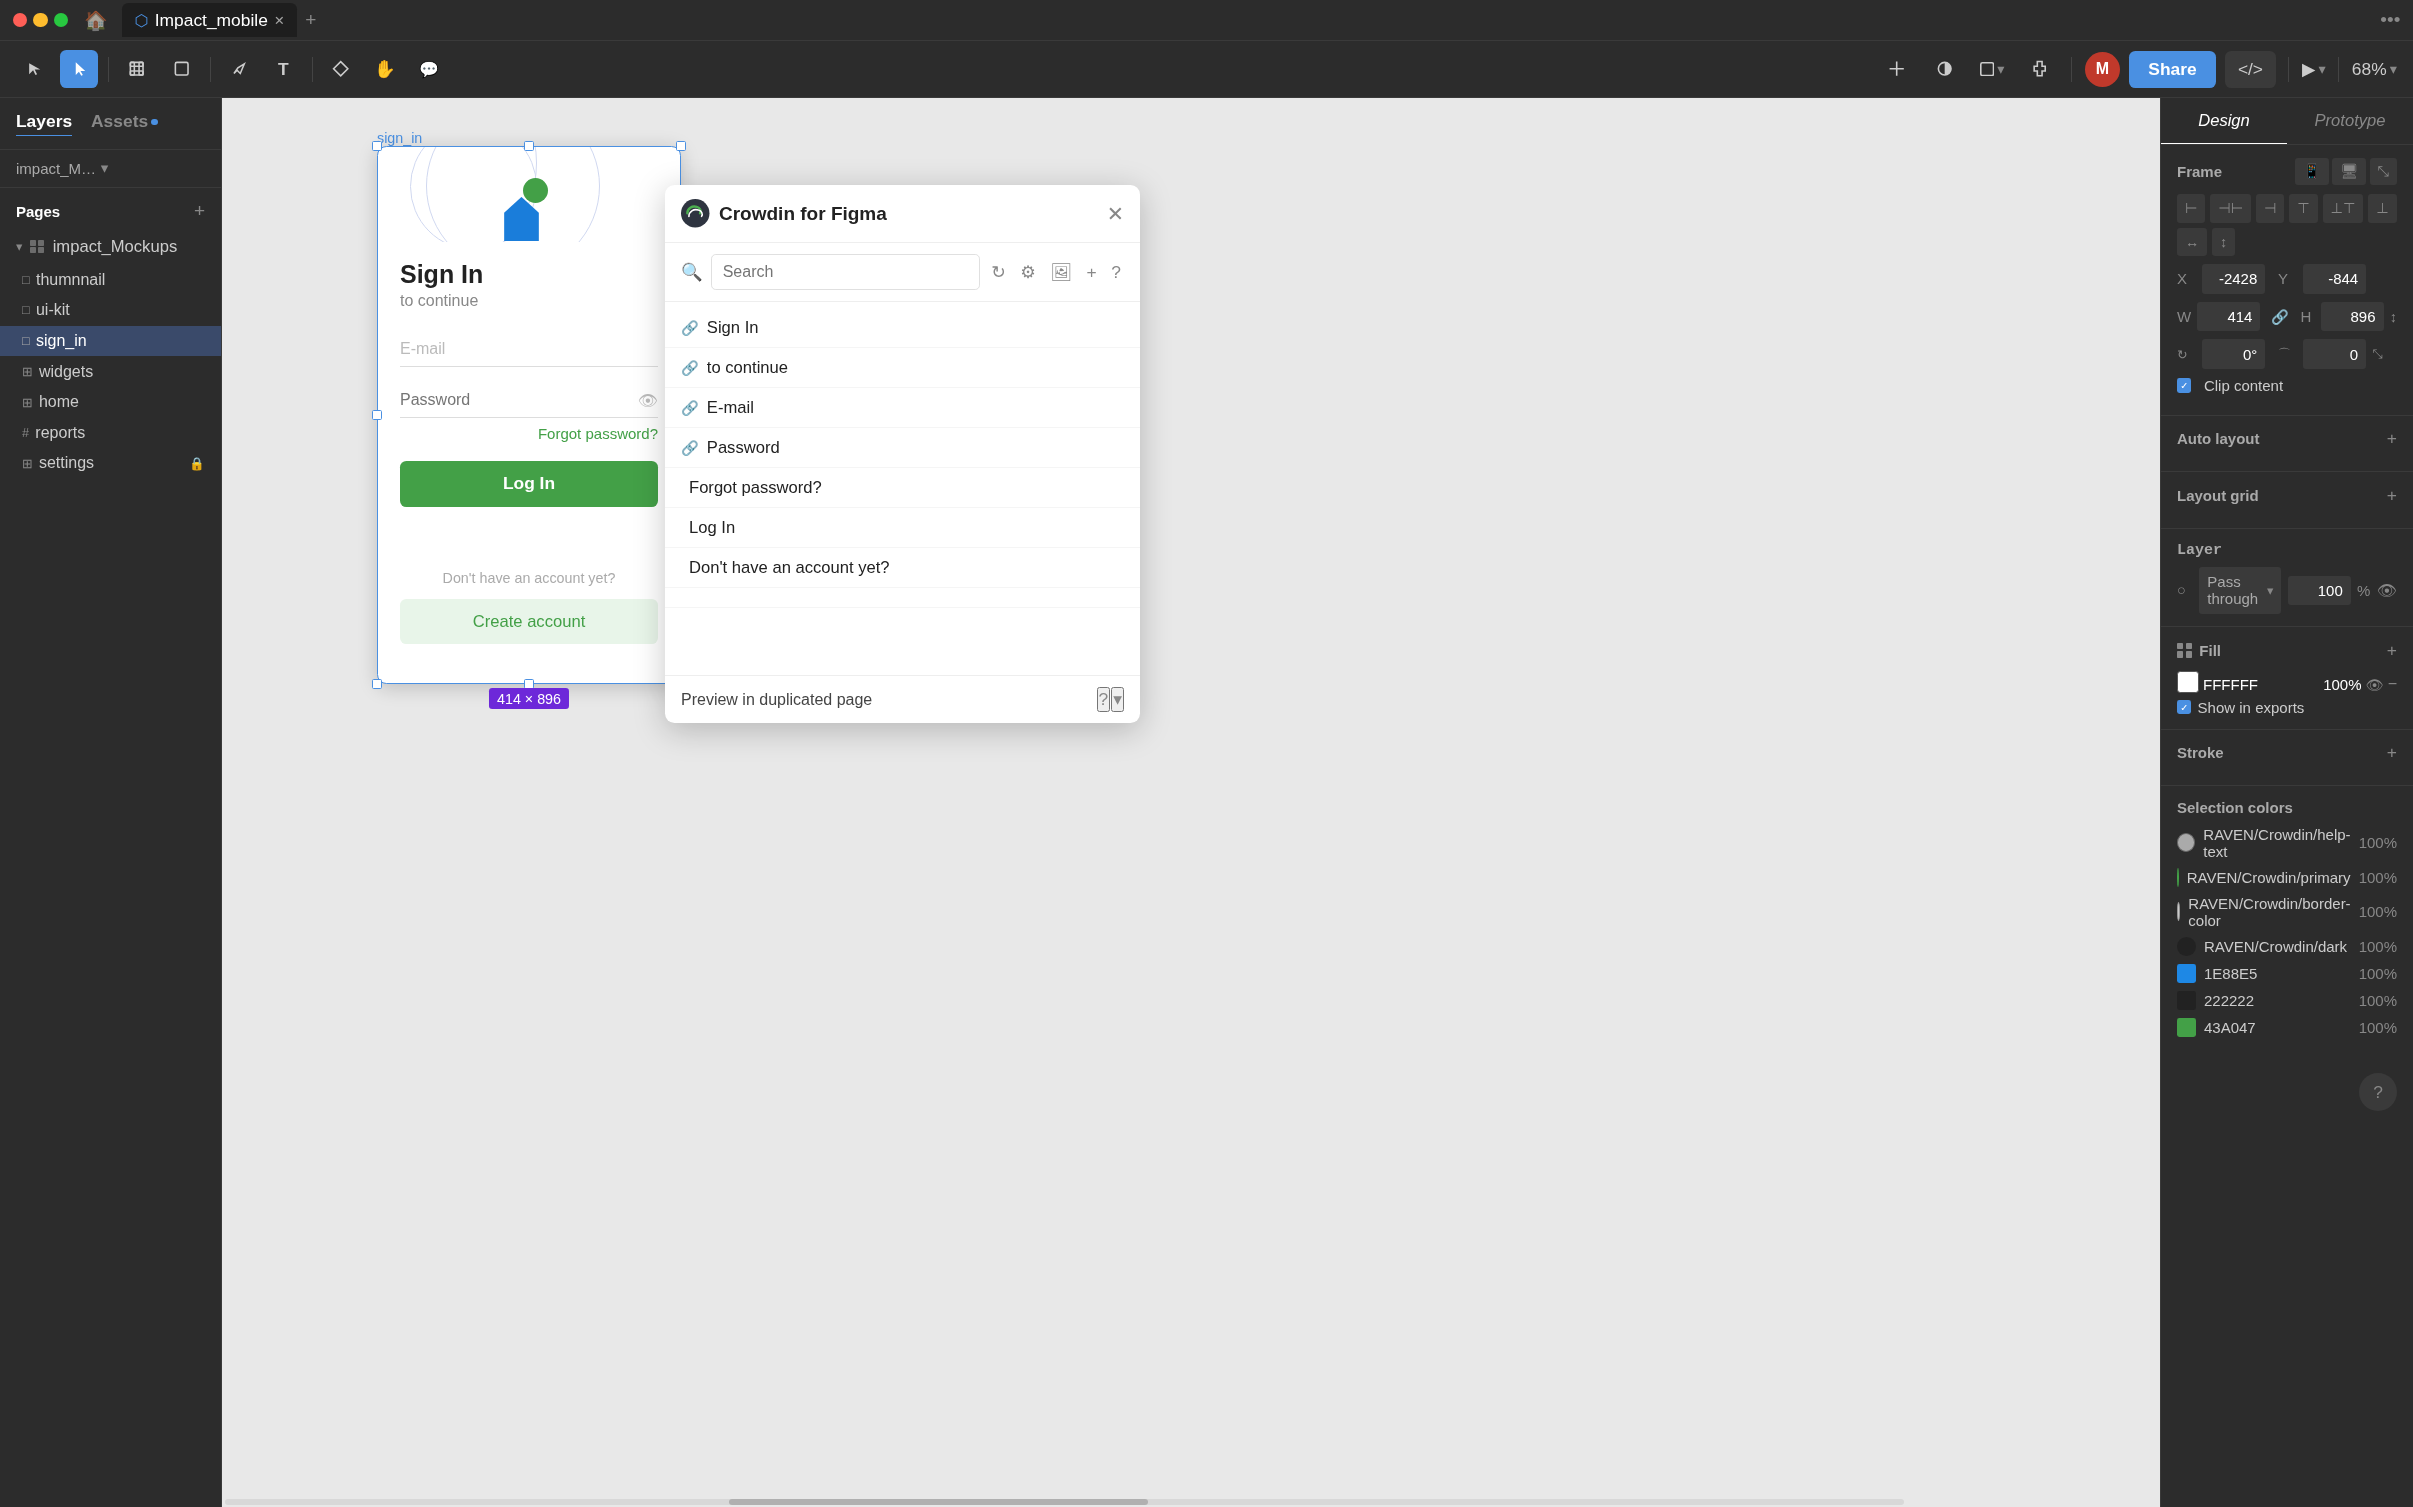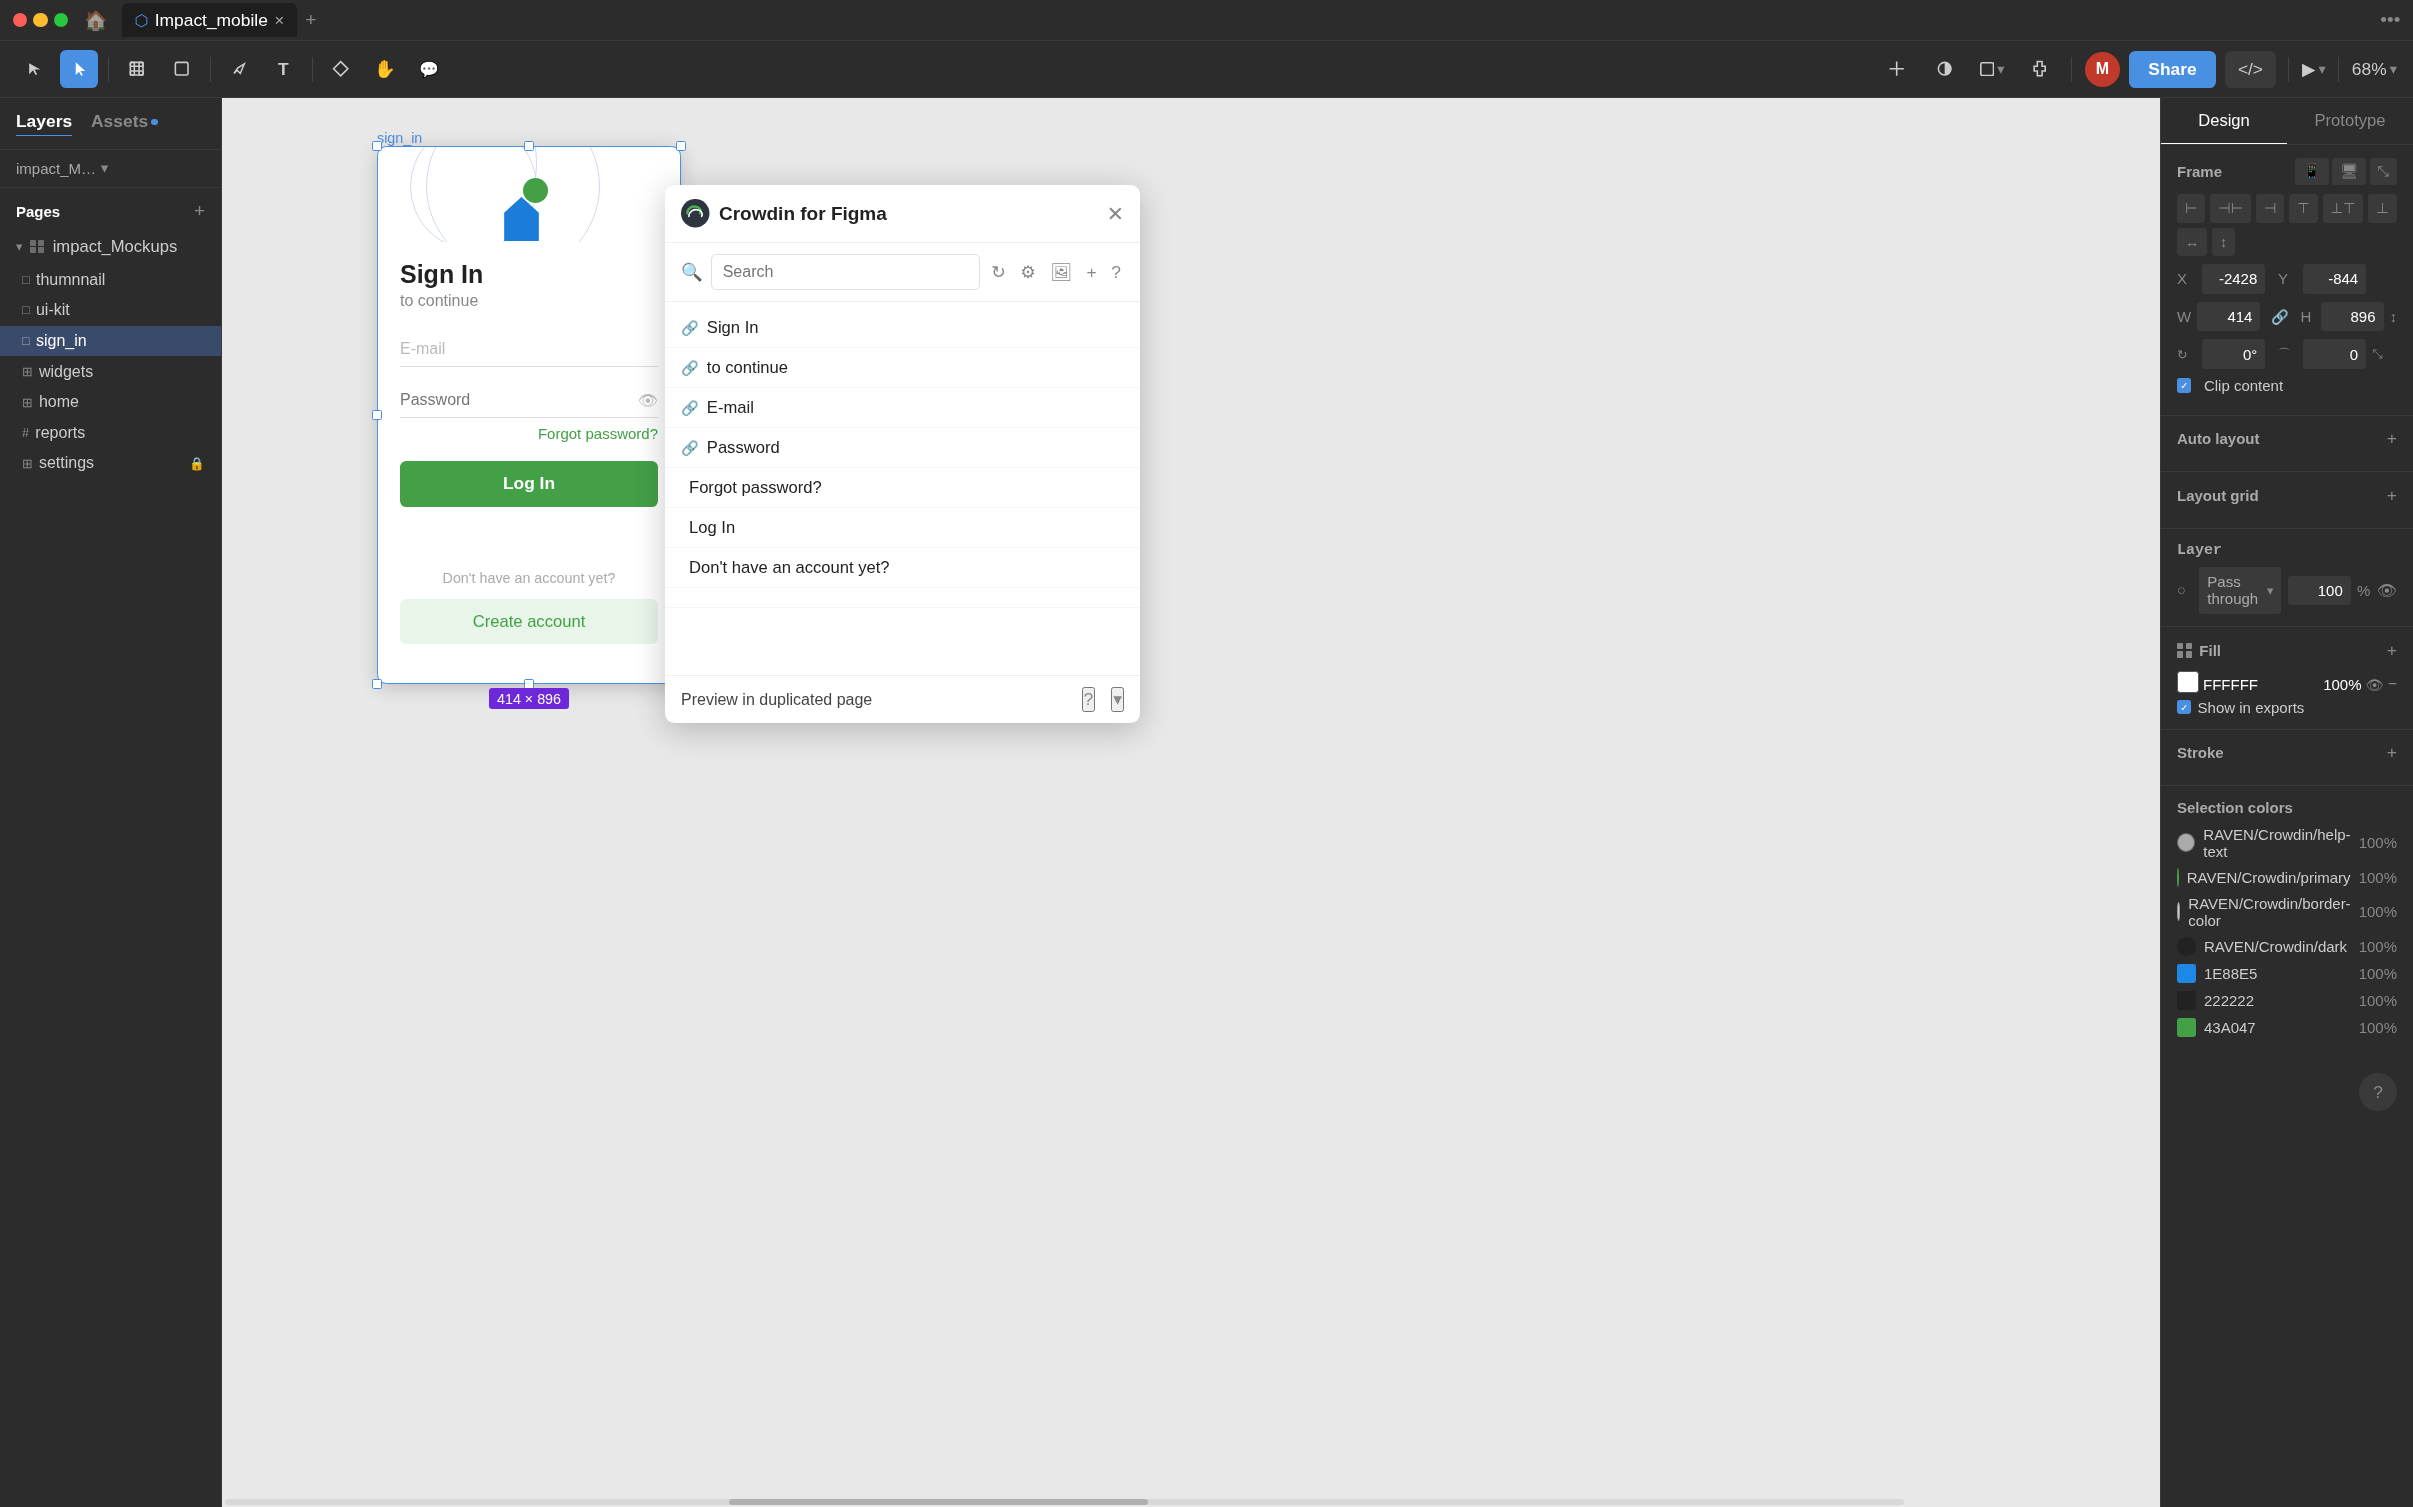--- a/index.html
+++ b/index.html
@@ -121,30 +121,30 @@
     .crowdin-tabs { display: flex; padding: 0 16px; border-bottom: 0.8px solid #eee; }
     .crowdin-tab { padding: 11px 16px; font-size: 16.6px; cursor: pointer; color: #888; border-bottom: 1.6px solid transparent; }
     .crowdin-tab.active { color: #222; border-bottom: 1.6px solid #222; font-weight: 600; }
     .crowdin-search { display: flex; align-items: center; gap: 8px; padding: 11px 16px; border-bottom: 0.8px solid #eee; }
     .crowdin-search-input { flex: 1; border: 0.8px solid #e0e0e0; border-radius: 4.8px; padding: 8px 11px; font-size: 16px; outline: none; color: #666; }
     .crowdin-search-icon { color: #888; font-size: 17.4px; }
     .crowdin-action-btn { background: none; border: none; color: #888; font-size: 17.4px; cursor: pointer; padding: 3.2px; }
     .crowdin-strings { flex: 1; overflow-y: auto; padding: 6.3px 0; }
     .string-item { display: flex; align-items: center; gap: 8px; padding: 9.5px 16px; font-size: 16.6px; color: #222; cursor: pointer; border-bottom: 0.8px solid #f5f5f5; }
     .string-link-icon { color: #bbb; font-size: 14.3px; }
-    .crowdin-footer { padding: 11px 16px; border-top: 0.8px solid #eee; display: flex; align-items: center; gap: 16px; }
+    .crowdin-footer { padding: 11px 16px; border-top: 0.8px solid #eee; display: flex; align-items: center; gap: 1px; }
     .preview-in-dup { font-size: 16px; color: #444; font-weight: 500; flex: 1; }
     .footer-help { color: #888; font-size: 17.4px; cursor: pointer; }
     .footer-expand { color: #888; font-size: 17.4px; cursor: pointer; }
     .crowdin-brand { display: flex; justify-content: center; align-items: center; padding: 9.5px; border-top: 0.8px solid #eee; }
     .crowdin-brand-logo { font-size: 22px; color: #333; font-weight: 700; display: flex; align-items: center; gap: 6.3px; }
 
     
     .right-panel { width: 253px; background: #2c2c2c; border-left: 0.8px solid #3a3a3a; overflow-y: auto; }
-    .right-panel-tabs { display: flex; border-bottom: 0.8px solid #3a3a3a; }
+    .right-panel-tabs { display: flex; border-bottom: 0.8px solid #3a3a3a; font-style: italic; }
     .right-tab { flex: 1; text-align: center; padding: 12.7px; font-size: 16.6px; cursor: pointer; color: #888; border-bottom: 1.6px solid transparent; }
     .right-tab.active { color: #fff; border-bottom: 1.6px solid #fff; }
     
     .right-section { padding: 12.7px 16px; border-bottom: 0.8px solid #3a3a3a; }
     .right-section-title { font-size: 15px; color: #aaa; font-weight: 600; margin-bottom: 9.5px; display: flex; align-items: center; justify-content: space-between; }
     .right-row { display: flex; align-items: center; gap: 6.3px; margin-bottom: 8px; }
     .right-label { font-size: 15px; color: #888; width: 19px; }
     .right-input { background: #3a3a3a; border: none; border-radius: 3.2px; padding: 6.3px 8px; font-size: 15px; color: #fff; width: 63px; text-align: right; }
     .right-icon-btn { background: none; border: none; color: #888; font-size: 14.3px; cursor: pointer; }
     .frame-toggle-btn { background: #3a3a3a; border: none; border-radius: 3.2px; padding: 4.8px 8px; color: #888; font-size: 14.3px; cursor: pointer; }

